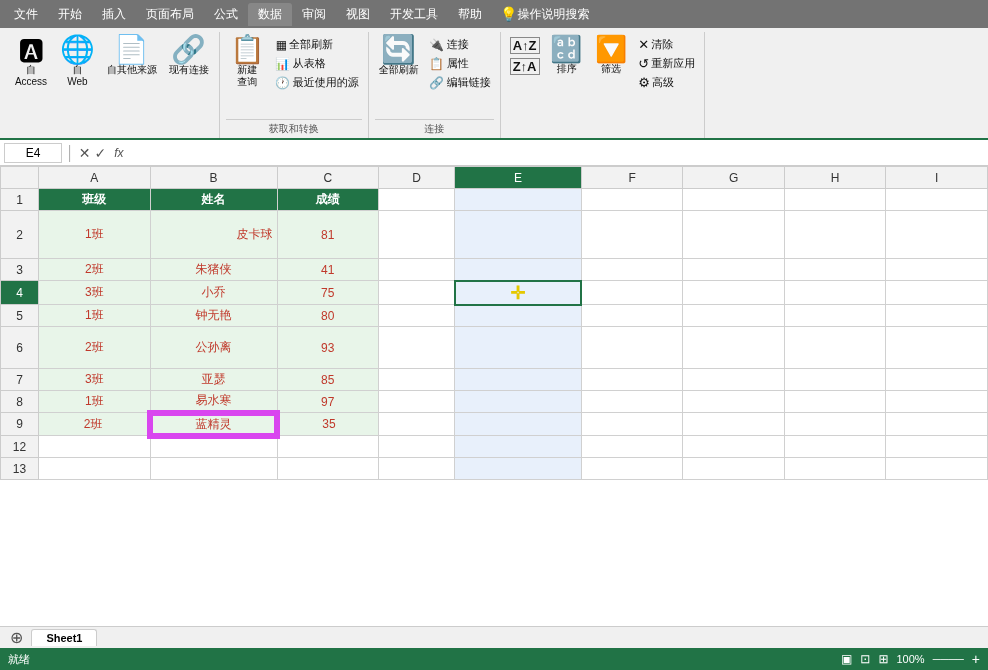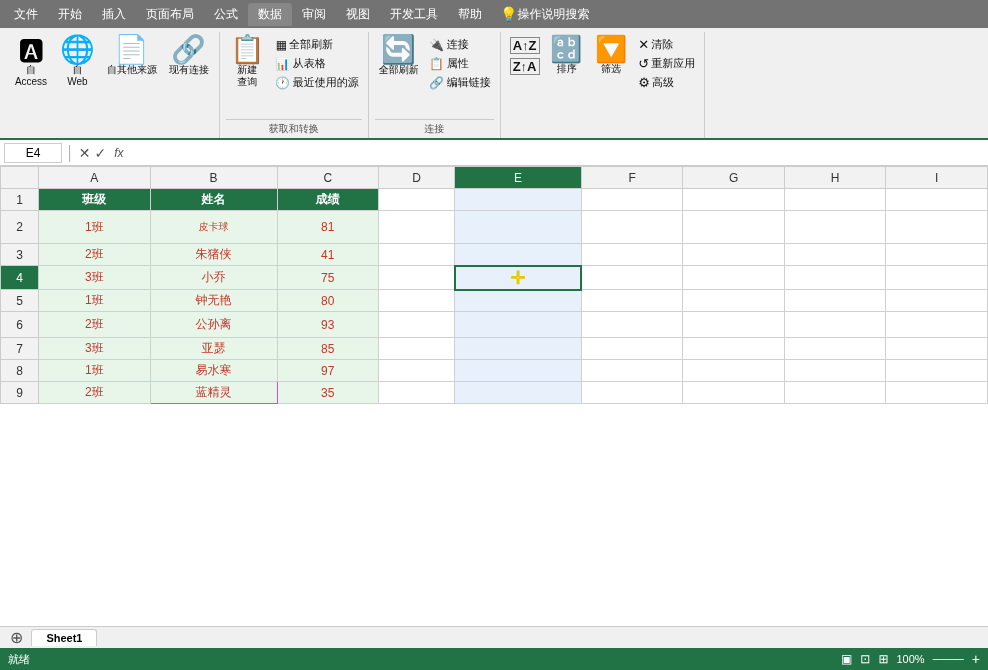--- a/index.html
+++ b/index.html
@@ -195,21 +195,21 @@
           <td style="background:#e8f0fb;border:1px solid #d0d0d0;font-size:12px;text-align:center;height:22px;padding:0 4px;"></td>
           <td style="background:#fff;border:1px solid #d0d0d0;font-size:12px;text-align:center;height:22px;padding:0 4px;"></td>
           <td style="background:#fff;border:1px solid #d0d0d0;font-size:12px;text-align:center;height:22px;padding:0 4px;"></td>
           <td style="background:#fff;border:1px solid #d0d0d0;font-size:12px;text-align:center;height:22px;padding:0 4px;"></td>
           <td style="background:#fff;border:1px solid #d0d0d0;font-size:12px;text-align:center;height:22px;padding:0 4px;"></td>
         </tr>
 
         <tr>
           <td style="background:#f2f2f2;border:1px solid #ccc;text-align:center;font-size:12px;color:#333;width:30px;font-weight:normal;">2</td>
           <td style="background:#e8f5e9;color:#c0392b;border:1px solid #d0d0d0;font-size:12px;text-align:center;height:22px;padding:0 4px;">1班</td>
-          <td style="background:#e8f5e9;color:#c0392b;border:1px solid #d0d0d0;font-size:10px;text-align:center;height:22px;padding:9px 4px;">皮卡球</td>
+          <td style="background:#e8f5e9;color:#c0392b;border:1px solid #d0d0d0;font-size:12px;text-align:right;height:22px;padding:15px 4px;">皮卡球</td>
           <td style="background:#e8f5e9;color:#c0392b;border:1px solid #d0d0d0;font-size:12px;text-align:center;height:22px;padding:0 4px;">81</td>
           <td style="background:#fff;border:1px solid #d0d0d0;font-size:12px;text-align:center;height:22px;"></td>
           <td style="background:#e8f0fb;border:1px solid #d0d0d0;font-size:12px;text-align:center;height:22px;"></td>
           <td style="background:#fff;border:1px solid #d0d0d0;font-size:12px;text-align:center;height:22px;"></td>
           <td style="background:#fff;border:1px solid #d0d0d0;font-size:12px;text-align:center;height:22px;"></td>
           <td style="background:#fff;border:1px solid #d0d0d0;font-size:12px;text-align:center;height:22px;"></td>
           <td style="background:#fff;border:1px solid #d0d0d0;font-size:12px;text-align:center;height:22px;"></td>
         </tr>
 
         <tr>
@@ -249,21 +249,21 @@
           <td style="background:#e8f0fb;border:1px solid #d0d0d0;font-size:12px;text-align:center;height:22px;"></td>
           <td style="background:#fff;border:1px solid #d0d0d0;font-size:12px;text-align:center;height:22px;"></td>
           <td style="background:#fff;border:1px solid #d0d0d0;font-size:12px;text-align:center;height:22px;"></td>
           <td style="background:#fff;border:1px solid #d0d0d0;font-size:12px;text-align:center;height:22px;"></td>
           <td style="background:#fff;border:1px solid #d0d0d0;font-size:12px;text-align:center;height:22px;"></td>
         </tr>
 
         <tr>
           <td style="background:#f2f2f2;border:1px solid #ccc;text-align:center;font-size:12px;color:#333;width:30px;font-weight:normal;">6</td>
           <td style="background:#e8f5e9;color:#c0392b;border:1px solid #d0d0d0;font-size:12px;text-align:center;height:22px;padding:0 4px;">2班</td>
-          <td style="background:#e8f5e9;color:#c0392b;border:1px solid #d0d0d0;font-size:12px;text-align:center;height:22px;padding:4px 4px;">公孙离</td>
+          <td style="background:#e8f5e9;color:#c0392b;border:1px solid #d0d0d0;font-size:12px;text-align:center;height:22px;padding:12px 4px;">公孙离</td>
           <td style="background:#e8f5e9;color:#c0392b;border:1px solid #d0d0d0;font-size:12px;text-align:center;height:22px;padding:0 4px;">93</td>
           <td style="background:#fff;border:1px solid #d0d0d0;font-size:12px;text-align:center;height:22px;"></td>
           <td style="background:#e8f0fb;border:1px solid #d0d0d0;font-size:12px;text-align:center;height:22px;"></td>
           <td style="background:#fff;border:1px solid #d0d0d0;font-size:12px;text-align:center;height:22px;"></td>
           <td style="background:#fff;border:1px solid #d0d0d0;font-size:12px;text-align:center;height:22px;"></td>
           <td style="background:#fff;border:1px solid #d0d0d0;font-size:12px;text-align:center;height:22px;"></td>
           <td style="background:#fff;border:1px solid #d0d0d0;font-size:12px;text-align:center;height:22px;"></td>
         </tr>
 
         <tr>
@@ -288,33 +288,57 @@
           <td style="background:#e8f0fb;border:1px solid #d0d0d0;font-size:12px;text-align:center;height:22px;"></td>
           <td style="background:#fff;border:1px solid #d0d0d0;font-size:12px;text-align:center;height:22px;"></td>
           <td style="background:#fff;border:1px solid #d0d0d0;font-size:12px;text-align:center;height:22px;"></td>
           <td style="background:#fff;border:1px solid #d0d0d0;font-size:12px;text-align:center;height:22px;"></td>
           <td style="background:#fff;border:1px solid #d0d0d0;font-size:12px;text-align:center;height:22px;"></td>
         </tr>
 
         <tr>
           <td style="background:#f2f2f2;border:1px solid #ccc;text-align:center;font-size:12px;color:#333;width:30px;font-weight:normal;">9</td>
           <td style="background:#e8f5e9;color:#c0392b;border:1px solid #d0d0d0;font-size:12px;text-align:center;height:22px;padding:0 4px;">2班</td>
-          <td style="background:#e8f5e9;color:#c0392b;border:1px solid #d946ef;font-size:12px;text-align:center;height:22px;padding:0 4px;">蓝精灵</td>
+          <td style="background:#e8f5e9;color:#c0392b;border:6px solid #d946ef;font-size:12px;text-align:center;height:22px;padding:0 4px;">蓝精灵</td>
           <td style="background:#e8f5e9;color:#c0392b;border:1px solid #d0d0d0;font-size:12px;text-align:center;height:22px;padding:0 4px;">35</td>
           <td style="background:#fff;border:1px solid #d0d0d0;font-size:12px;text-align:center;height:22px;"></td>
           <td style="background:#e8f0fb;border:1px solid #d0d0d0;font-size:12px;text-align:center;height:22px;"></td>
           <td style="background:#fff;border:1px solid #d0d0d0;font-size:12px;text-align:center;height:22px;"></td>
           <td style="background:#fff;border:1px solid #d0d0d0;font-size:12px;text-align:center;height:22px;"></td>
           <td style="background:#fff;border:1px solid #d0d0d0;font-size:12px;text-align:center;height:22px;"></td>
           <td style="background:#fff;border:1px solid #d0d0d0;font-size:12px;text-align:center;height:22px;"></td>
         </tr>
 
 
 
-
+        <tr>
+          <td style="background:#f2f2f2;border:1px solid #ccc;text-align:center;font-size:12px;color:#333;width:30px;font-weight:normal;">12</td>
+          <td style="background:#fff;border:1px solid #d0d0d0;font-size:12px;text-align:center;height:22px;"></td>
+          <td style="background:#fff;border:1px solid #d0d0d0;font-size:12px;text-align:center;height:22px;"></td>
+          <td style="background:#fff;border:1px solid #d0d0d0;font-size:12px;text-align:center;height:22px;"></td>
+          <td style="background:#fff;border:1px solid #d0d0d0;font-size:12px;text-align:center;height:22px;"></td>
+          <td style="background:#e8f0fb;border:1px solid #d0d0d0;font-size:12px;text-align:center;height:22px;"></td>
+          <td style="background:#fff;border:1px solid #d0d0d0;font-size:12px;text-align:center;height:22px;"></td>
+          <td style="background:#fff;border:1px solid #d0d0d0;font-size:12px;text-align:center;height:22px;"></td>
+          <td style="background:#fff;border:1px solid #d0d0d0;font-size:12px;text-align:center;height:22px;"></td>
+          <td style="background:#fff;border:1px solid #d0d0d0;font-size:12px;text-align:center;height:22px;"></td>
+        </tr>
+
+        <tr>
+          <td style="background:#f2f2f2;border:1px solid #ccc;text-align:center;font-size:12px;color:#333;width:30px;font-weight:normal;">13</td>
+          <td style="background:#fff;border:1px solid #d0d0d0;font-size:12px;text-align:center;height:22px;"></td>
+          <td style="background:#fff;border:1px solid #d0d0d0;font-size:12px;text-align:center;height:22px;"></td>
+          <td style="background:#fff;border:1px solid #d0d0d0;font-size:12px;text-align:center;height:22px;"></td>
+          <td style="background:#fff;border:1px solid #d0d0d0;font-size:12px;text-align:center;height:22px;"></td>
+          <td style="background:#e8f0fb;border:1px solid #d0d0d0;font-size:12px;text-align:center;height:22px;"></td>
+          <td style="background:#fff;border:1px solid #d0d0d0;font-size:12px;text-align:center;height:22px;"></td>
+          <td style="background:#fff;border:1px solid #d0d0d0;font-size:12px;text-align:center;height:22px;"></td>
+          <td style="background:#fff;border:1px solid #d0d0d0;font-size:12px;text-align:center;height:22px;"></td>
+          <td style="background:#fff;border:1px solid #d0d0d0;font-size:12px;text-align:center;height:22px;"></td>
+        </tr>
       </tbody>
     </table>
   </div>
 </div>
 
 <div style="display:flex;align-items:center;height:22px;background:#f0f0f0;border-top:1px solid #ccc;padding:0 4px;gap:2px;">
   <span style="padding:0 6px;cursor:pointer;font-size:16px;color:#555;">⊕</span>
   <div style="padding:2px 14px;border:1px solid #ccc;border-bottom:none;background:#fff;cursor:pointer;font-size:11px;border-radius:3px 3px 0 0;font-weight:bold;">Sheet1</div>
 </div>
 

